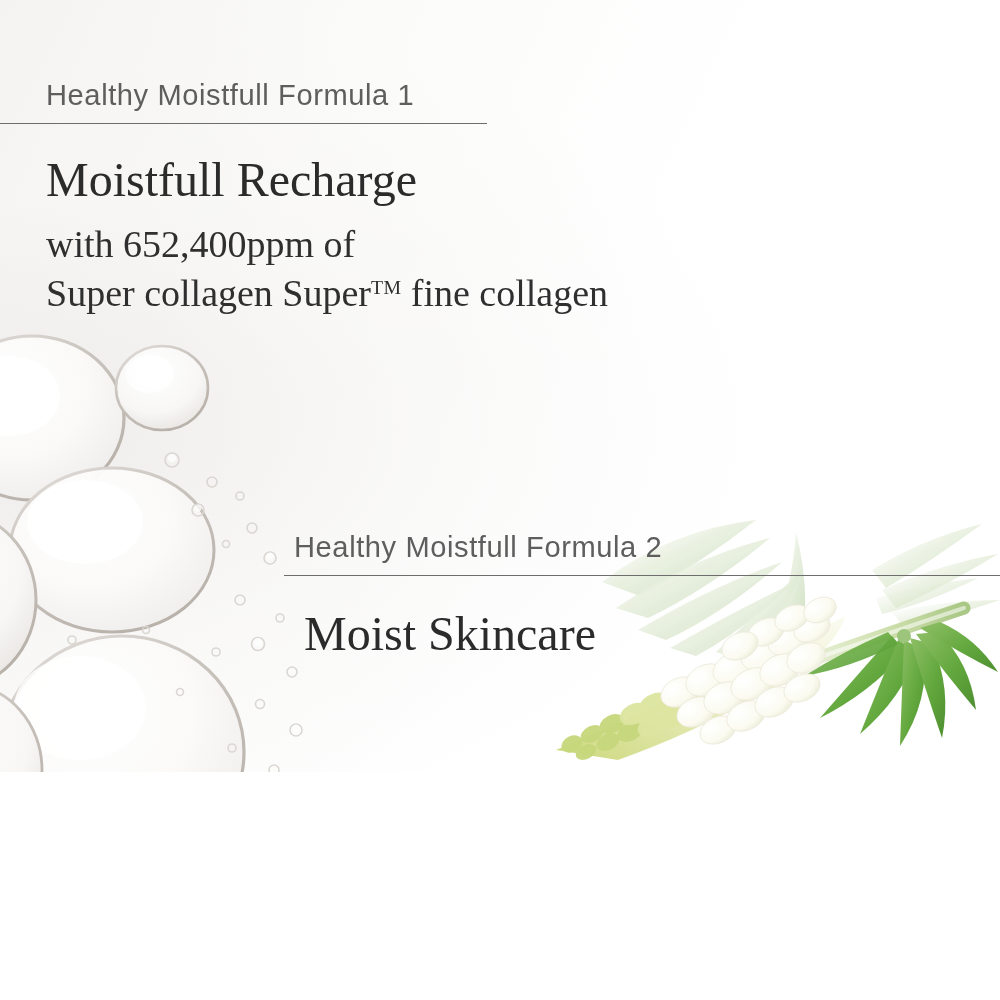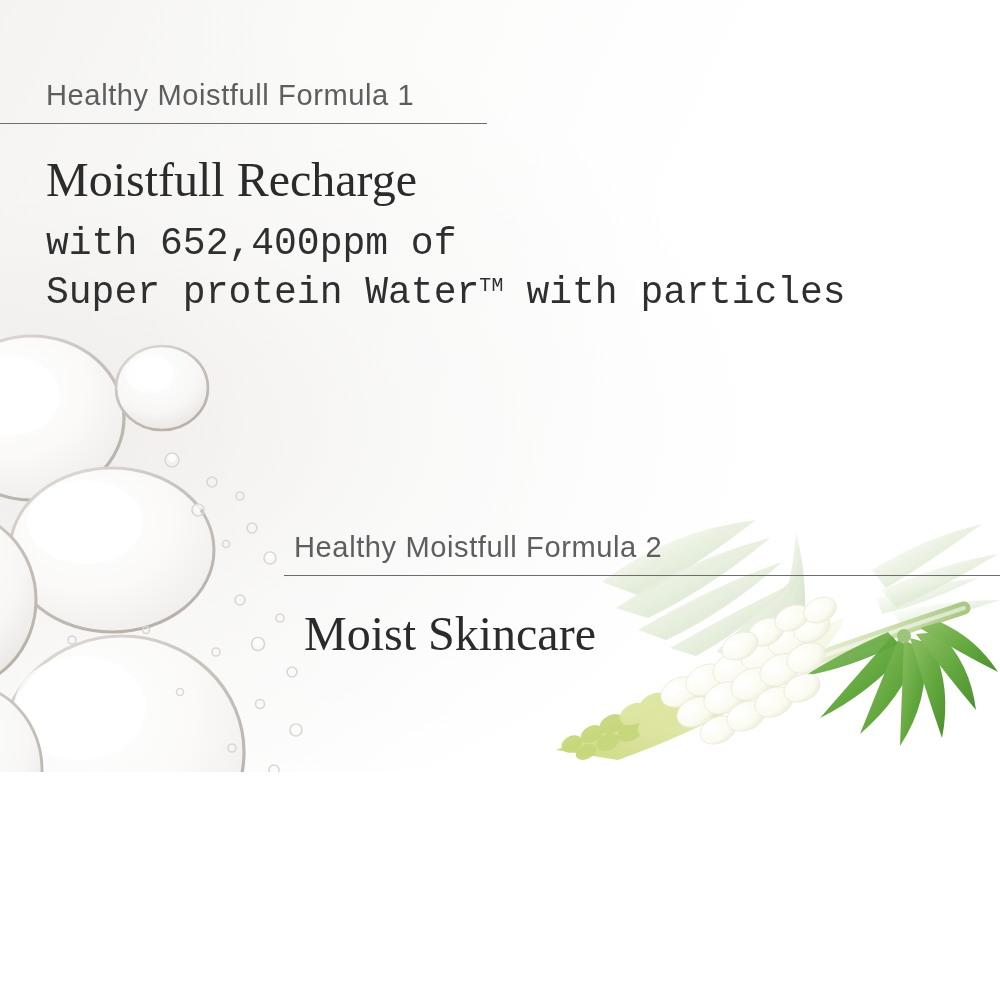--- a/index.html
+++ b/index.html
@@ -81,21 +81,21 @@
     font-weight: 400;
     font-size: 48px;
     line-height: 1.0;
     color: #2b2b2b;
     white-space: nowrap;
   }
   #block-1 .headline { margin-left: 46px; margin-top: 32px; }
   #block-2 .headline { margin-left: 20px; margin-top: 34px; }
 
   .subline {
-    font-family: Liberation Mono, monospace;
+    font-family: Liberation Serif, serif;
     font-weight: 400;
     font-size: 38px;
     line-height: 1.28;
     color: #2f2f2f;
     white-space: nowrap;
   }
   #block-1 .subline { margin-left: 46px; margin-top: 16px; }
   #block-2 .subline { margin-left: 10px; margin-top: 8px; }
 
   .tm {
@@ -311,21 +311,21 @@
       <rect x="0" y="0" width="480" height="260" fill="none"></rect>
     </svg>
   </div>
 
   <div class="block" id="block-1">
     <div class="eyebrow">Healthy Moistfull Formula 1</div>
     <div class="rule"></div>
     <div class="headline">Moistfull Recharge</div>
     <div class="subline">
       <span>with 652,400ppm of</span><br>
-      <span>Super protein Water</span><span class="tm">TM</span><span> with particles</span>
+      <span>Super collagen Super</span><span class="tm">TM</span><span> fine collagen</span>
     </div>
   </div>
 
   <div class="block" id="block-2">
     <div class="eyebrow">Healthy Moistfull Formula 2</div>
     <div class="rule"></div>
     <div class="headline">Moist Skincare</div>
   </div>
 
 </div>

